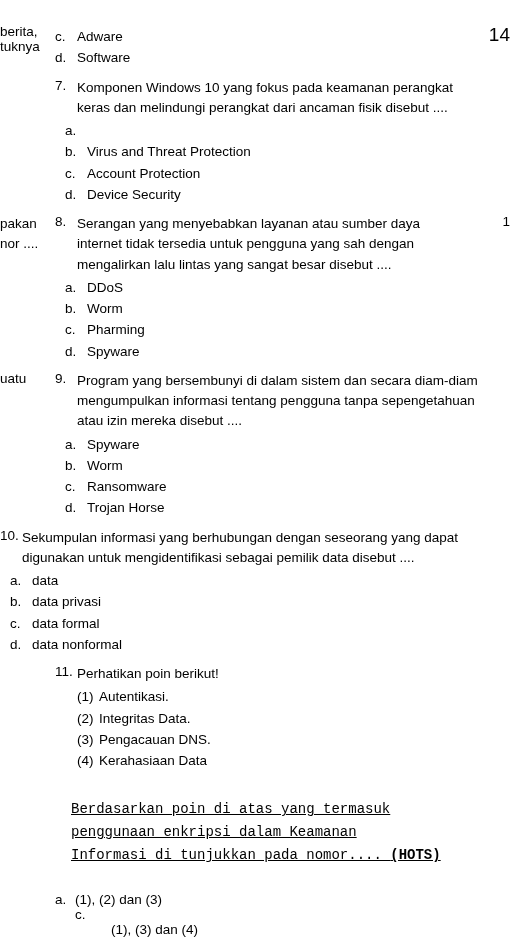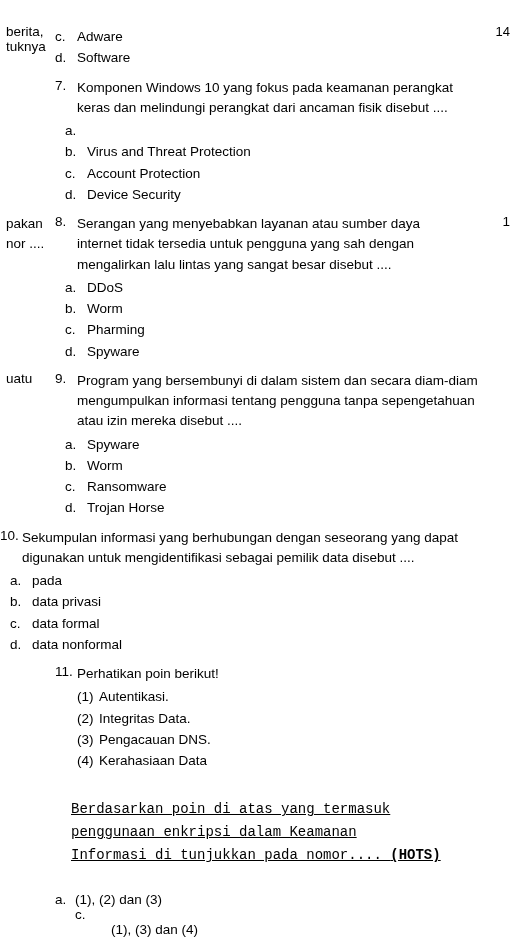--- a/index.html
+++ b/index.html
@@ -28,21 +28,21 @@
     }
     .question-block {
       padding: 4px 0;
       display: flex;
       flex-direction: row;
     }
     .side-label {
       width: 55px;
       min-width: 55px;
       font-size: 13.5px;
-      padding-left: 6px;
+      padding-left: 0;
       padding-top: 0;
       flex-shrink: 0;
     }
     .question-content {
       flex: 1;
       padding-right: 30px;
     }
     .question-number-row {
       display: flex;
       flex-direction: row;
@@ -71,21 +71,21 @@
     .opt-letter {
       min-width: 22px;
       font-size: 13.5px;
     }
     .opt-text {
       font-size: 13.5px;
     }
     .page-num {
       position: absolute;
       right: 10px;
-      font-size: 13px;
+      font-size: 19px;
     }
     .hots-block {
       padding: 6px 10px 4px 55px;
     }
     .final-options {
       padding: 4px 10px 4px 55px;
     }
     .final-option-row {
       display: flex;
       flex-direction: row;
@@ -217,21 +217,21 @@
 
   <div class="question-block">
     <div class="question-content">
       <div class="question-number-row">
         <span class="q-num">10.</span>
         <span class="q-text">Sekumpulan informasi yang berhubungan dengan seseorang yang dapat digunakan untuk mengidentifikasi sebagai pemilik data disebut ....</span>
       </div>
       <div class="options">
         <div class="option-row">
           <span class="opt-letter">a.</span>
-          <span class="opt-text">pada</span>
+          <span class="opt-text">data</span>
         </div>
         <div class="option-row">
           <span class="opt-letter">b.</span>
           <span class="opt-text">data privasi</span>
         </div>
         <div class="option-row">
           <span class="opt-letter">c.</span>
           <span class="opt-text">data formal</span>
         </div>
         <div class="option-row">

